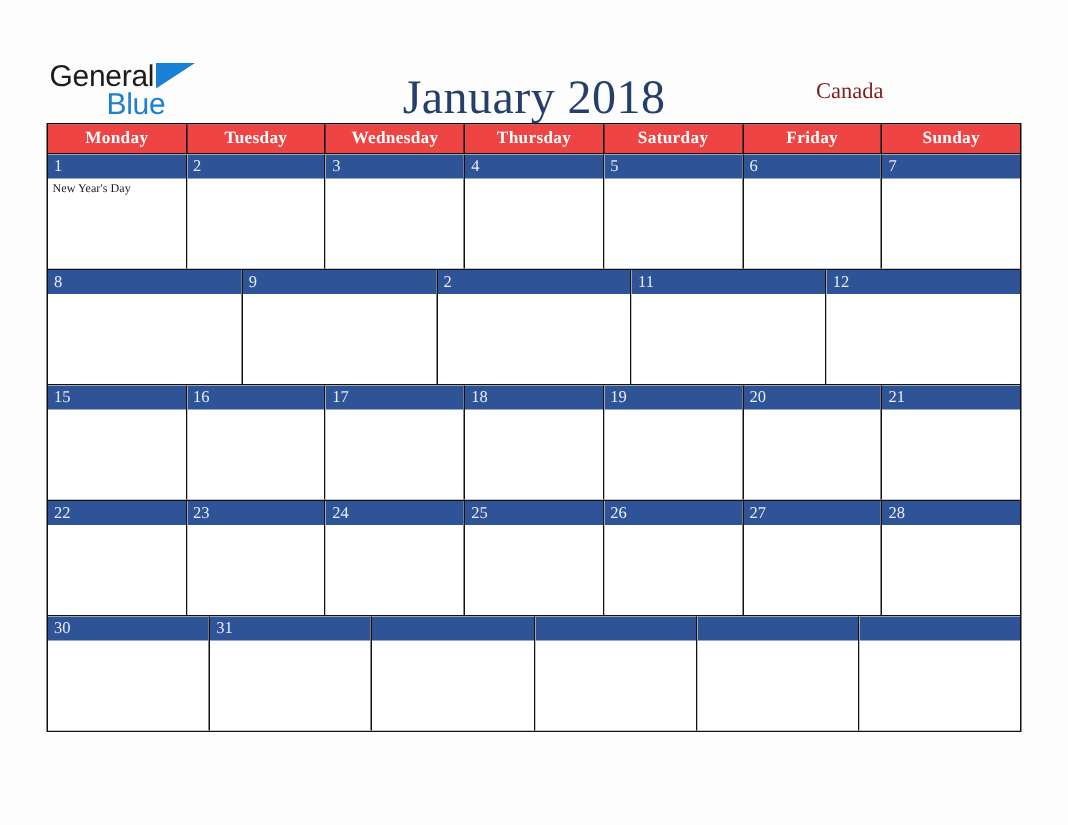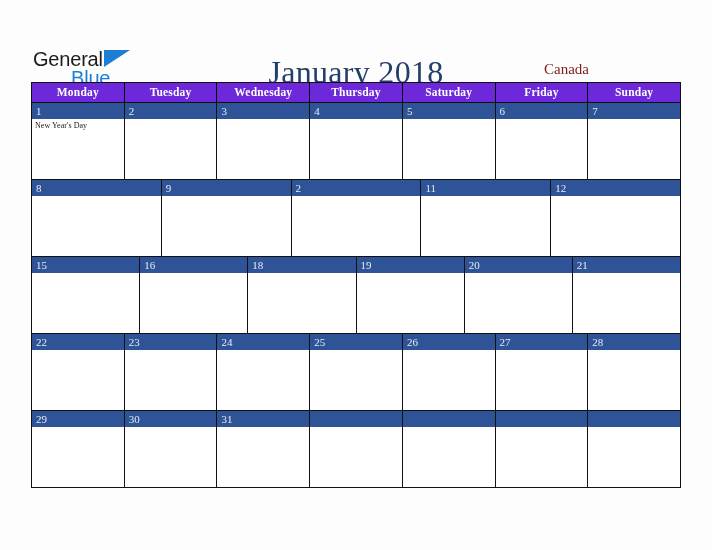--- a/index.html
+++ b/index.html
@@ -11,21 +11,21 @@
     height: 550px;
     background: #fdfdfd;
     font-family: "Liberation Serif", serif;
     overflow: hidden;
     position: relative;
   }
 
   
   .page-header {
     position: absolute;
-    top: 16px;
+    top: 8px;
     left: 0;
     width: 620px;
     height: 82px;
   }
 
   
   .logo {
     position: absolute;
     left: 33px;
     top: 33px;
@@ -91,21 +91,21 @@
     position: absolute;
     left: 31px;
     top: 82px;
     width: 650px;
     border: 1px solid #111111;
     box-sizing: border-box;
     background: #ffffff;
   }
   .weekday-row {
     display: flex;
-    background: #6d28d9;
+    background: #ef4444;
     height: 19px;
   }
   .weekday-cell {
     flex: 1 1 0;
     color: #ffffff;
     font-family: "Liberation Serif", serif;
     font-weight: bold;
     font-size: 11.5px;
     text-align: center;
     line-height: 19px;
@@ -246,20 +246,24 @@
   <div class="week-row">
     <div class="day-cell">
       <div class="day-number-bar">15</div>
       <div class="day-body"></div>
     </div>
     <div class="day-cell">
       <div class="day-number-bar">16</div>
       <div class="day-body"></div>
     </div>
     <div class="day-cell">
+      <div class="day-number-bar">17</div>
+      <div class="day-body"></div>
+    </div>
+    <div class="day-cell">
       <div class="day-number-bar">18</div>
       <div class="day-body"></div>
     </div>
     <div class="day-cell">
       <div class="day-number-bar">19</div>
       <div class="day-body"></div>
     </div>
     <div class="day-cell">
       <div class="day-number-bar">20</div>
       <div class="day-body"></div>
@@ -296,24 +300,20 @@
       <div class="day-body"></div>
     </div>
     <div class="day-cell">
       <div class="day-number-bar">28</div>
       <div class="day-body"></div>
     </div>
   </div>
 
   <div class="week-row">
     <div class="day-cell">
-      <div class="day-number-bar">29</div>
-      <div class="day-body"></div>
-    </div>
-    <div class="day-cell">
       <div class="day-number-bar">30</div>
       <div class="day-body"></div>
     </div>
     <div class="day-cell">
       <div class="day-number-bar">31</div>
       <div class="day-body"></div>
     </div>
     <div class="day-cell">
       <div class="day-number-bar"></div>
       <div class="day-body"></div>

